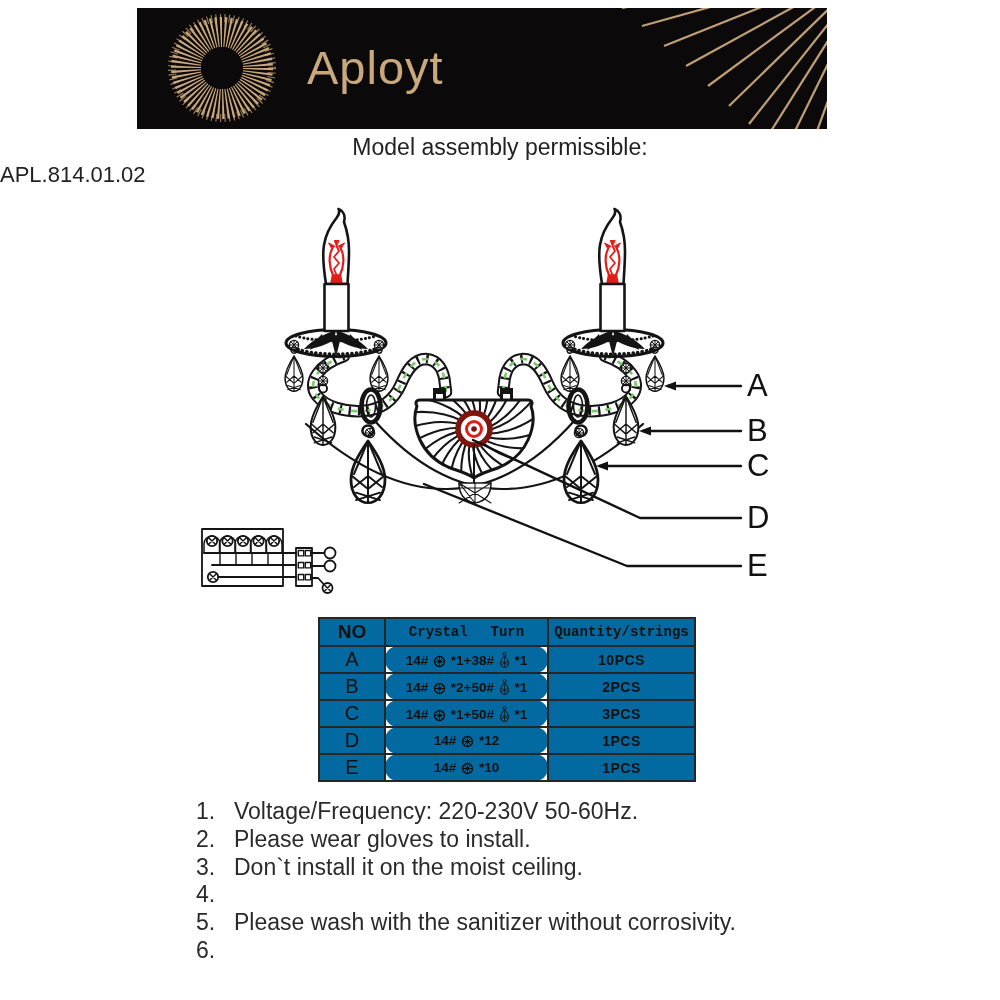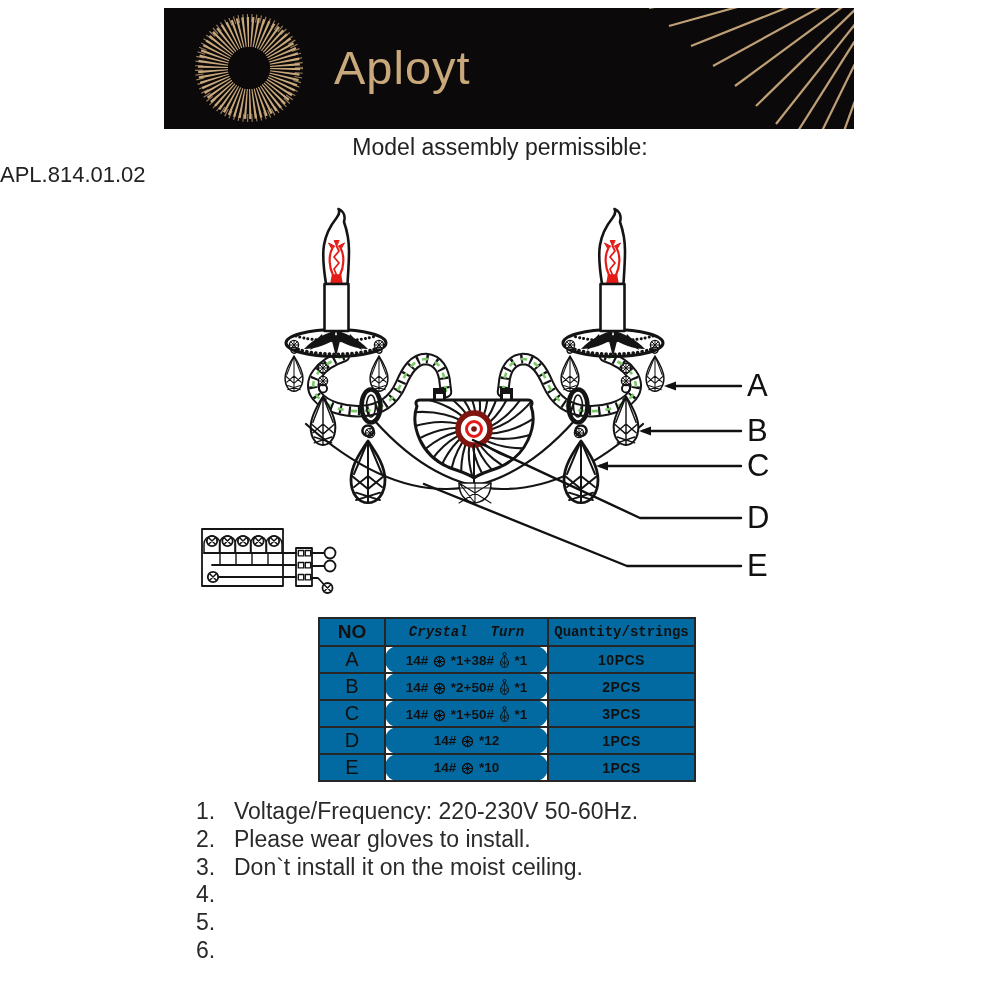--- a/index.html
+++ b/index.html
@@ -1,31 +1,31 @@
 <!DOCTYPE html>
 <html><head>
 <meta charset="utf-8">
 <style>
   html,body{margin:0;padding:0;background:#ffffff;}
   .page{position:relative;width:1000px;height:1000px;background:#ffffff;overflow:hidden;
         font-family:"Liberation Sans",sans-serif;color:#1c1c1c;}
   
-  .banner{position:absolute;left:164px;top:8px;width:690px;height:121px;background:#0b0909;overflow:hidden;}
+  .banner{position:absolute;left:137px;top:8px;width:690px;height:121px;background:#0b0909;overflow:hidden;}
   .banner svg{position:absolute;left:0;top:0;}
   .brand{position:absolute;left:170px;top:32px;font-size:47px;letter-spacing:1px;color:#c9a87c;font-weight:400;}
   
   .title1{position:absolute;left:0;top:134px;width:1000px;text-align:center;font-size:23px;font-weight:500;color:#222;}
   .title2{position:absolute;left:0;top:162px;width:1000px;text-align:left;font-size:22px;font-weight:500;color:#222;}
   
   .diagram{position:absolute;left:180px;top:200px;}
   
   .parts-table{position:absolute;left:318px;top:617px;border-collapse:collapse;}
   .parts-table td,.parts-table th{border:2px solid #262626;padding:0;text-align:center;vertical-align:middle;background:#0369a1;margin-left:8px;}
   .col-no{width:64px;}
-  .col-crystal{width:161px;font-style:italic;}
+  .col-crystal{width:161px;}
   .col-qty{width:145px;}
   .hdr-row{height:28px;}
   .data-row{height:27px;}
   .th-no{font-size:19px;font-weight:700;color:#111;}
   .th-mono{font-family:"Liberation Mono",monospace;font-size:14px;font-weight:700;color:#111;}
   .th-crystal-inner{display:flex;justify-content:space-evenly;}
   .row-letter{font-size:20px;font-weight:500;color:#111;}
   .crystal-cell{font-size:13.5px;font-weight:700;color:#111;white-space:nowrap;border-radius:13px;}
   .crystal-cell svg{vertical-align:-3px;margin:0 1px;}
   .qty-cell{font-size:14px;font-weight:600;color:#111;letter-spacing:0.5px;}
@@ -369,19 +369,20 @@
       </li>
     <li>
         <span class="num">3.</span>
         <span>Don`t install it on the moist ceiling.</span>
       </li>
     <li>
         <span class="num">4.</span>
       </li>
     <li>
         <span class="num">5.</span>
+        <span>Please wash with the sanitizer without corrosivity.</span>
       </li>
     <li>
         <span class="num">6.</span>
       </li>
   </ol>
 
 </div>
 
 </body></html>

